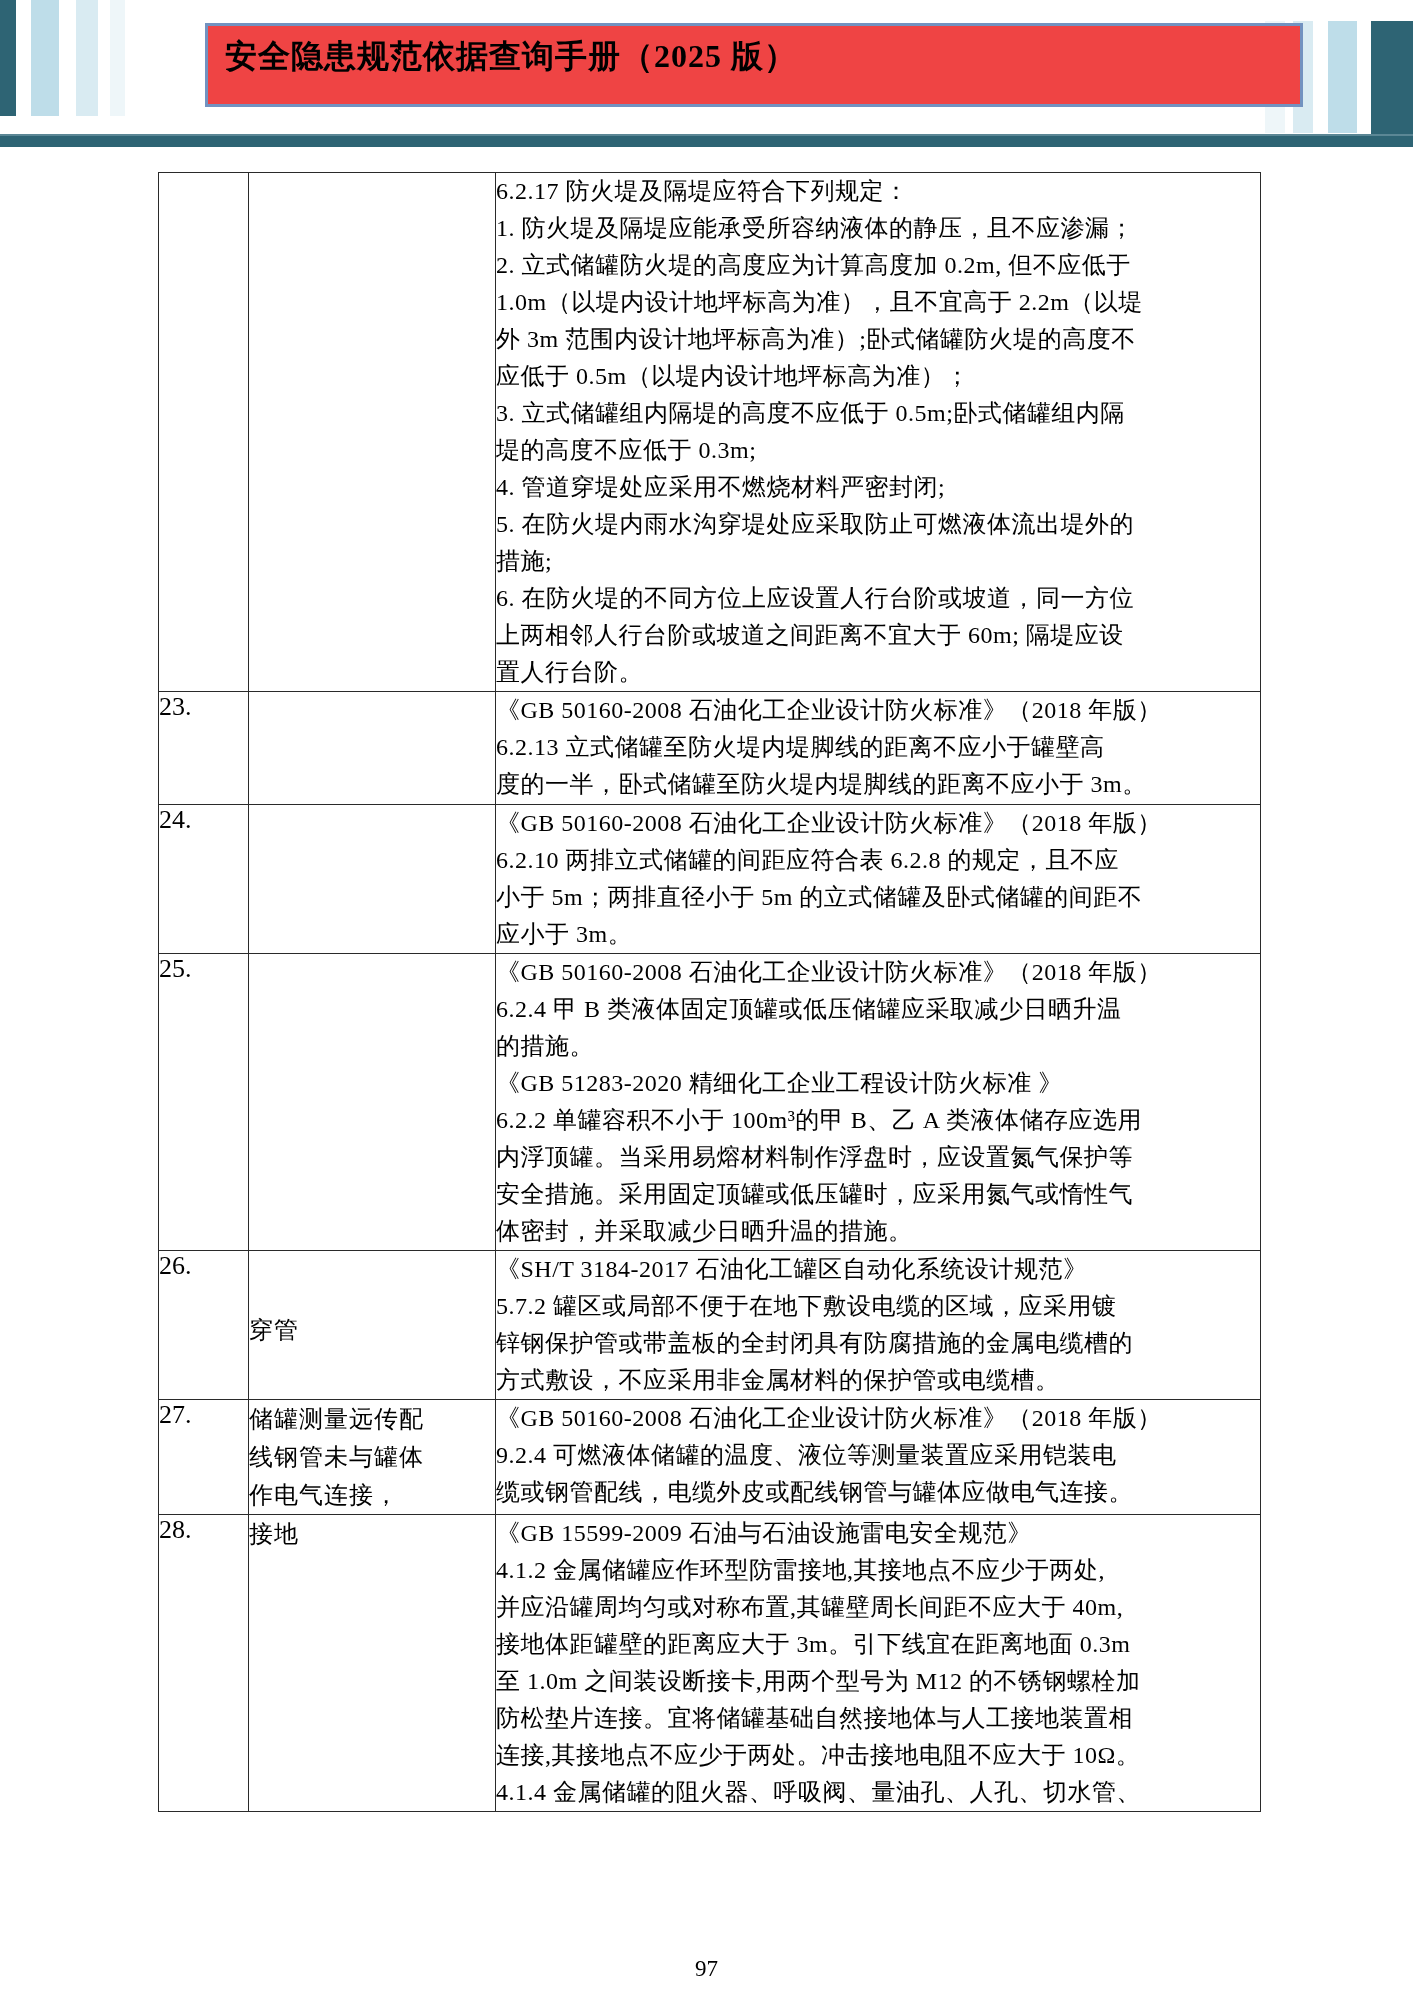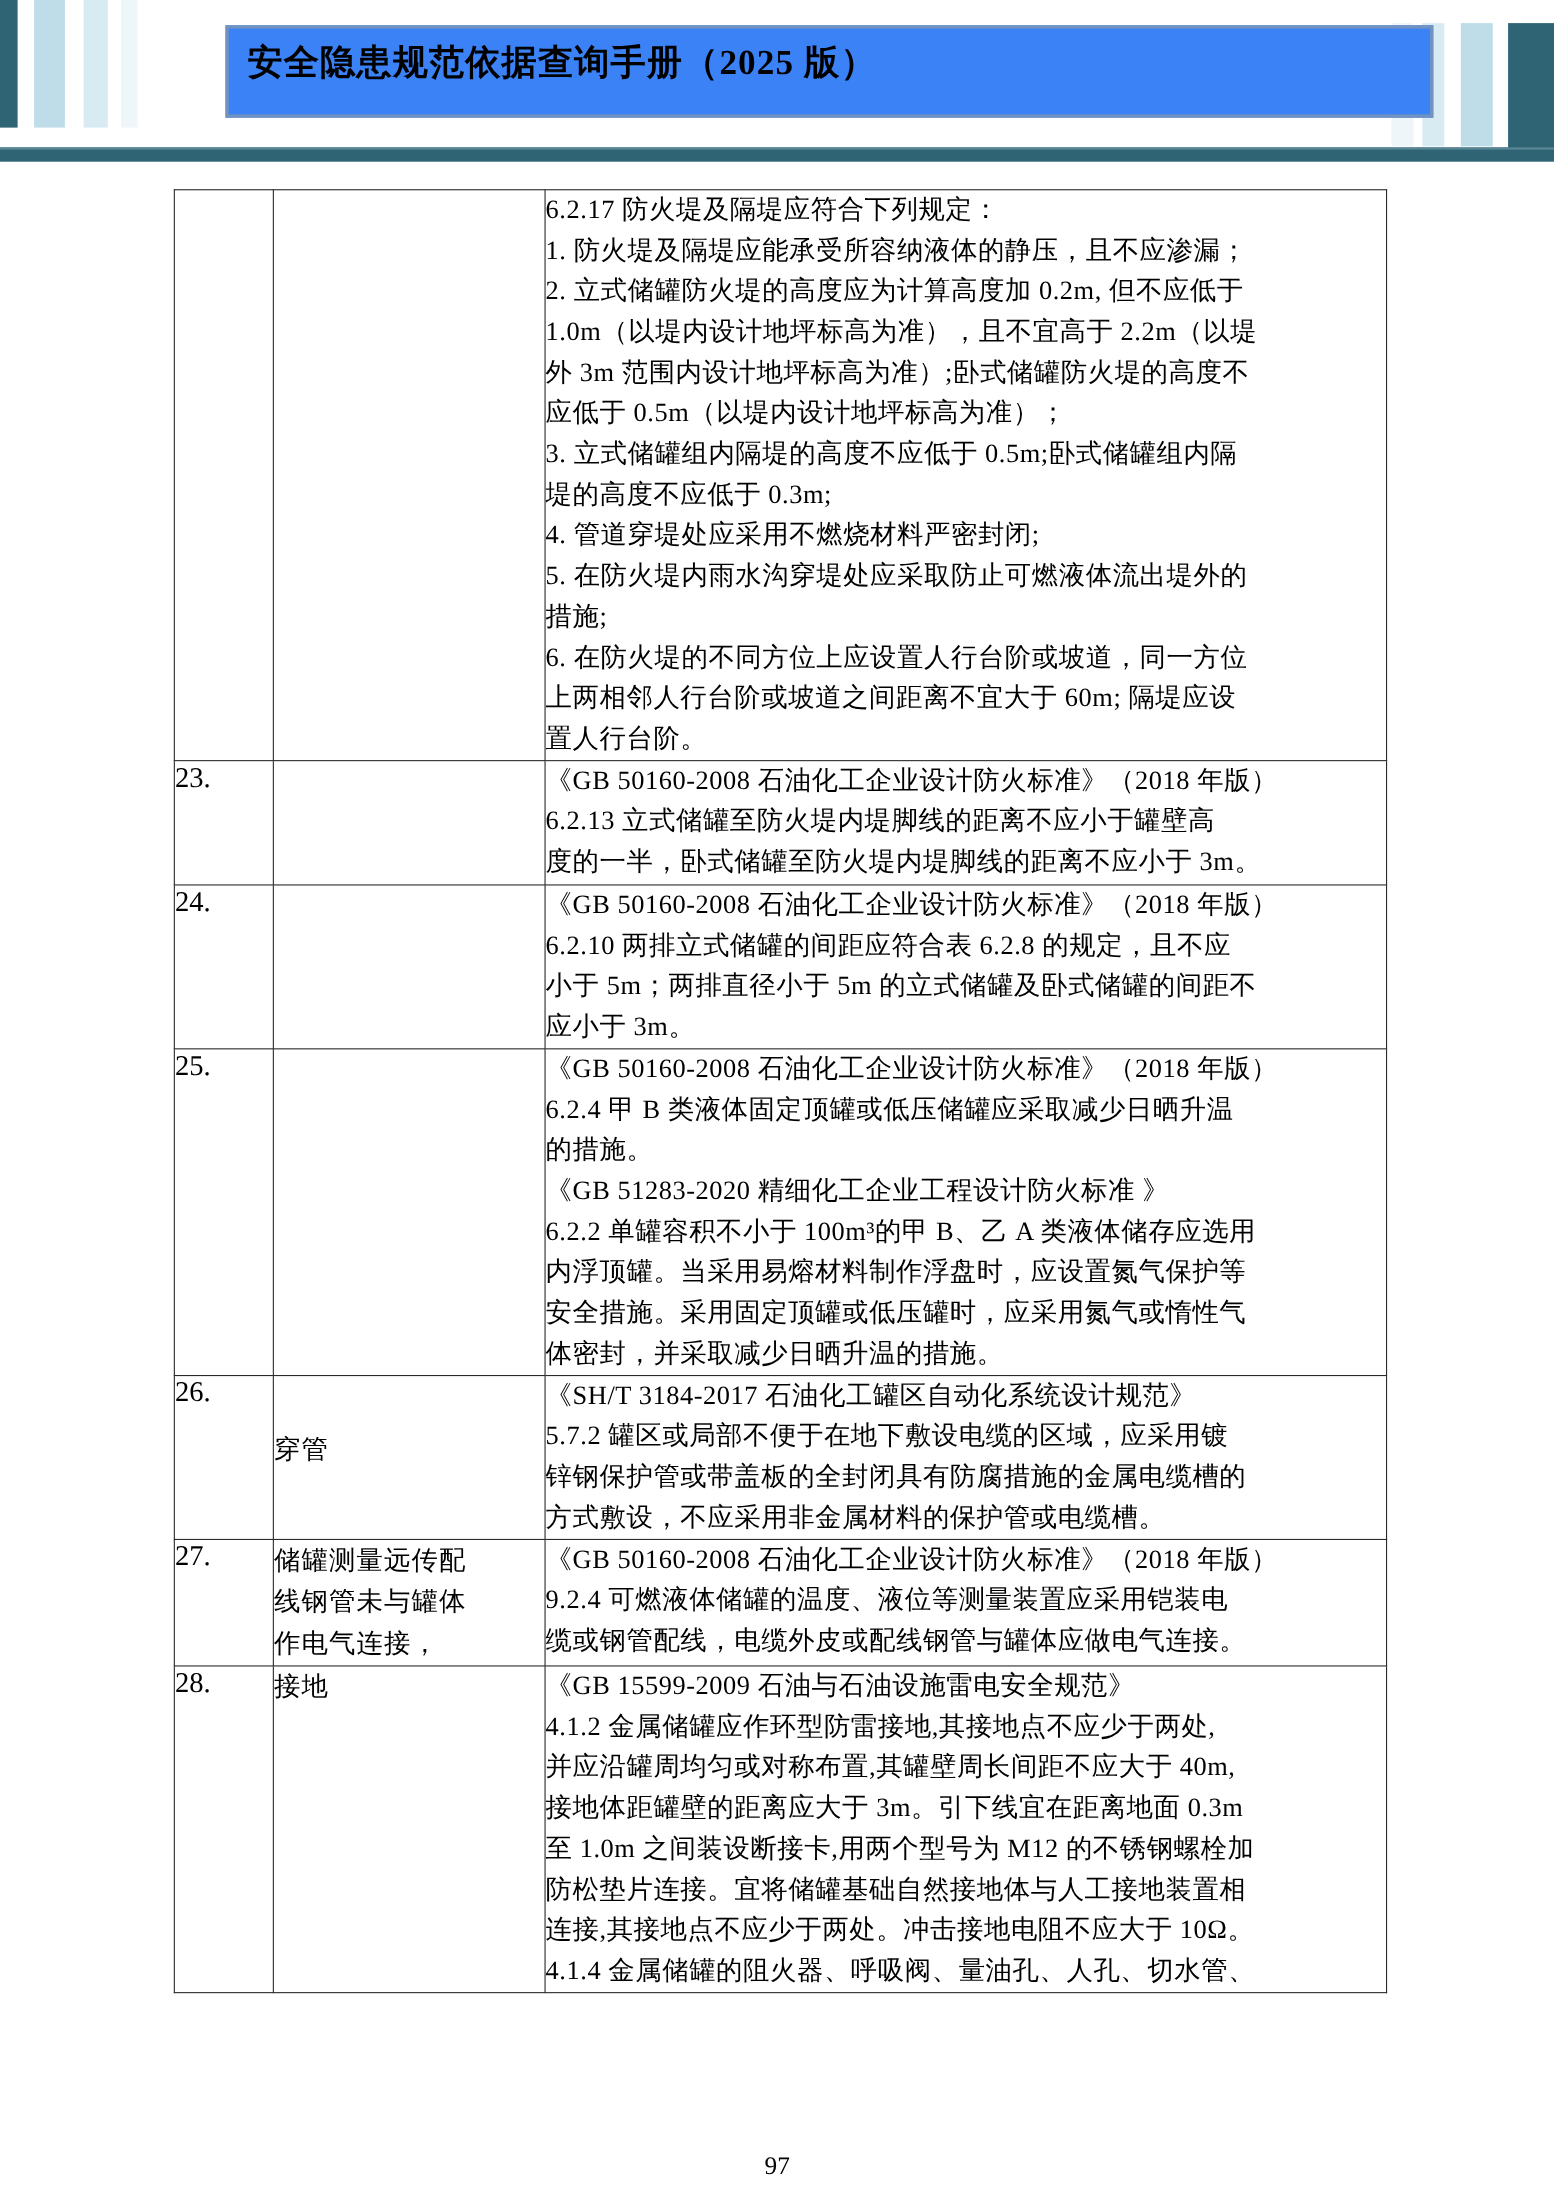--- a/index.html
+++ b/index.html
@@ -14,41 +14,41 @@
   .bar-light-left  {left:76px;width:22px;height:116px;background:#d9ebf2;}
   .bar-faint-left  {left:110px;width:15px;height:116px;background:#eef6f9;}
   .bar-faint-right {left:1265px;top:21px;width:20px;height:112px;background:#eef6f9;}
   .bar-light-right {left:1293px;top:21px;width:20px;height:112px;background:#d9ebf2;}
   .bar-med-right   {left:1328px;top:21px;width:29px;height:112px;background:#bedde9;}
   .bar-teal-right  {left:1371px;top:21px;width:42px;height:125px;background:#2e6474;}
   .rule-teal{position:absolute;left:0;top:134px;width:1413px;height:11px;background:#2e6474;border-top:2px solid #5b8795;}
   
   .title-box{
     position:absolute;left:205px;top:23px;width:1098px;height:84px;
-    border:3px solid #7292c0;box-sizing:border-box;background:#3b82f6;
+    border:3px solid #7292c0;box-sizing:border-box;background:#ef4444;
     display:flex;align-items:center;
   }
   .title-text{
     font-size:32px;font-weight:bold;letter-spacing:1px;
     margin-left:17px;transform:translateY(-8px);white-space:nowrap;
   }
   
   table.doc-table{
     position:absolute;left:158px;top:172px;width:1102px;
     border-collapse:collapse;table-layout:fixed;
   }
   .doc-table td{
     border:1px solid #2a2a2a;vertical-align:top;padding:0;overflow:hidden;
   }
   tr.r0{height:518px;} tr.r1{height:113px;} tr.r2{height:148px;}
   tr.r3{height:296px;} tr.r4{height:149px;} tr.r5{height:113px;}
   tr.r6{height:297px;padding-left:31px;}
   .cell-num{font-size:26px;padding:8px 0 0 13px;line-height:30px;}
   .cell-cat{font-size:24px;line-height:38px;padding:7px 0 0 12px;letter-spacing:1px;}
-  tr.r4 .cell-cat{padding-top:48px;margin-left:44px;}
+  tr.r4 .cell-cat{padding-top:60px;margin-left:44px;}
   .cell-reg{font-size:24px;line-height:37px;padding:6px 6px 0 10px;letter-spacing:0.5px;}
   .cell-reg .line{white-space:nowrap;}
   
   .page-num{
     position:absolute;left:0;top:1956px;width:1413px;
     text-align:center;font-size:23px;
   }
 </style>
 </head>
 <body>

